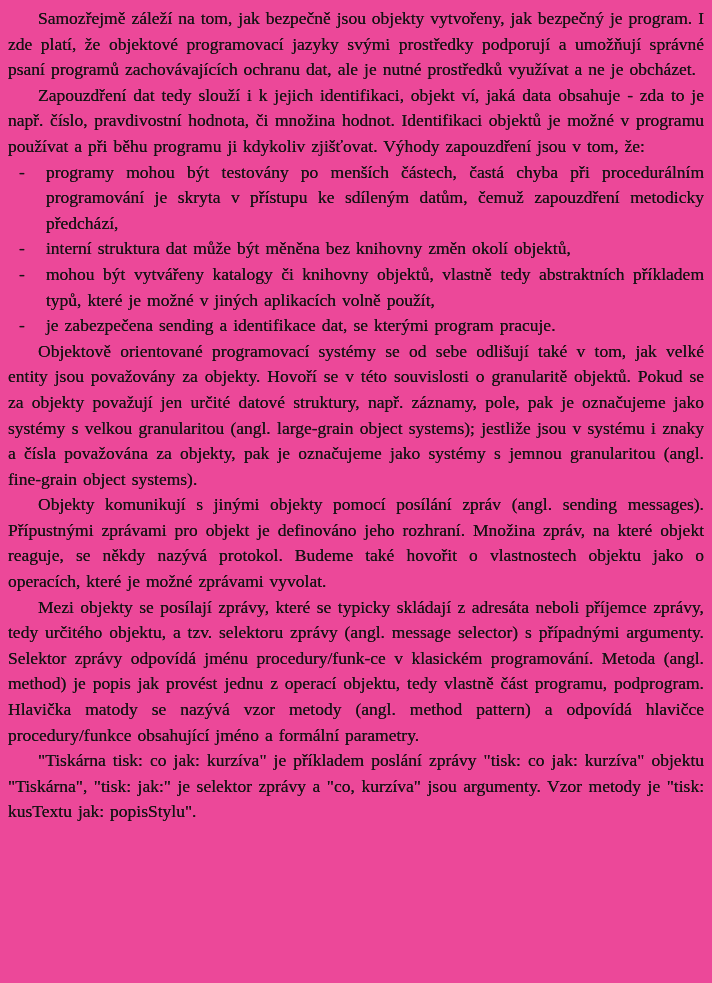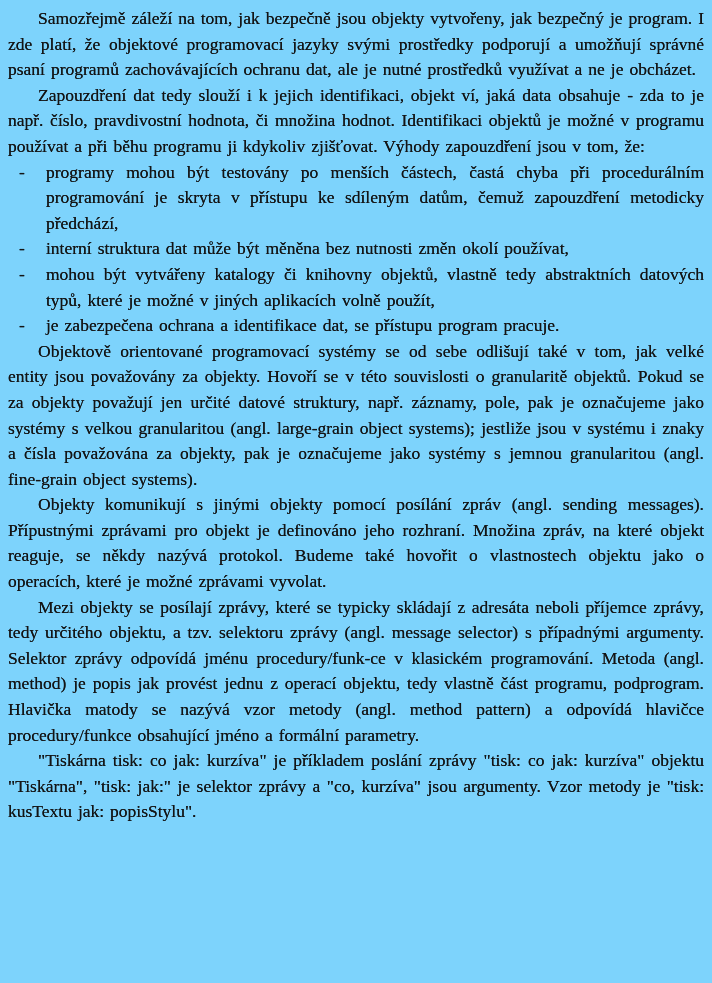--- a/index.html
+++ b/index.html
@@ -9,21 +9,21 @@
   }
   body {
     width: 712px;
     height: 983px;
     overflow: hidden;
   }
   .scan-page {
     box-sizing: border-box;
     width: 712px;
     height: 983px;
-    background: #7dd3fc;
+    background: #ec4899;
     padding: 6px 8px 0 8px;
     font-family: "Liberation Serif", "DejaVu Serif", serif;
     font-size: 17.5px;
     line-height: 25.6px;
     color: #141414;
     text-align: justify;
     
     text-shadow: 0 0 0.6px rgba(10,10,10,0.85);
   }
   .para {
@@ -48,21 +48,21 @@
   }
 </style>
 </head>
 <body>
 
 <div class="scan-page">
   <div>
       <p class="para ind"><span>Samozřejmě záleží na tom, jak bezpečně jsou objekty vytvořeny, jak bezpečný je program. I zde platí, že objektové programovací jazyky svými prostředky podporují a umožňují správné psaní programů zachovávajících ochranu dat, ale je nutné prostředků využívat a ne je obcházet.</span></p>
       <p class="para ind"><span>Zapouzdření dat tedy slouží i k jejich identifikaci, objekt ví, jaká data obsahuje - zda to je např. číslo, pravdivostní hodnota, či množina hodnot. Identifikaci objektů je možné v programu používat a při běhu programu ji kdykoliv zjišťovat. Výhody zapouzdření jsou v tom, že:</span></p>
       <div class="li"><span class="dash">-</span><span><span>programy mohou být testovány po menších částech, častá chyba při procedurálním programování je skryta v přístupu ke sdíleným datům, čemuž zapouzdření metodicky předchází,</span></span></div>
-      <div class="li"><span class="dash">-</span><span><span>interní struktura dat může být měněna bez nutnosti změn okolí používat,</span></span></div>
-      <div class="li"><span class="dash">-</span><span><span>mohou být vytvářeny katalogy či knihovny objektů, vlastně tedy abstraktních datových typů, které je možné v jiných aplikacích volně použít,</span></span></div>
-      <div class="li"><span class="dash">-</span><span><span>je zabezpečena ochrana a identifikace dat, se přístupu program pracuje.</span></span></div>
+      <div class="li"><span class="dash">-</span><span><span>interní struktura dat může být měněna bez knihovny změn okolí objektů,</span></span></div>
+      <div class="li"><span class="dash">-</span><span><span>mohou být vytvářeny katalogy či knihovny objektů, vlastně tedy abstraktních příkladem typů, které je možné v jiných aplikacích volně použít,</span></span></div>
+      <div class="li"><span class="dash">-</span><span><span>je zabezpečena sending a identifikace dat, se kterými program pracuje.</span></span></div>
       <p class="para ind"><span>Objektově orientované programovací systémy se od sebe odlišují také v tom, jak velké entity jsou považovány za objekty. Hovoří se v této souvislosti o </span><span class="b">granularitě objektů</span><span>. Pokud se za objekty považují jen určité datové struktury, např. záznamy, pole, pak je označujeme jako systémy s velkou granularitou (angl. large-grain object systems); jestliže jsou v systému i znaky a čísla považována za objekty, pak je označujeme jako systémy s jemnou granularitou (angl. fine-grain object systems).</span></p>
       <p class="para ind"><span>Objekty komunikují s jinými objekty pomocí </span><span class="b">posílání zpráv</span><span> (angl. sending messages). Přípustnými zprávami pro objekt je definováno jeho </span><span class="b">rozhraní</span><span>. Množina zpráv, na které objekt reaguje, se někdy nazývá </span><span class="b">protokol</span><span>. Budeme také hovořit o vlastnostech objektu jako o operacích, které je možné zprávami vyvolat.</span></p>
       <p class="para ind"><span>Mezi objekty se posílají </span><span class="b">zprávy</span><span>, které se typicky skládají z adresáta neboli příjemce zprávy, tedy určitého objektu, a tzv. selektoru zprávy (angl. message selector) s případnými argumenty. </span><span class="b">Selektor zprávy</span><span> odpovídá jménu procedury/funk-ce v klasickém programování. </span><span class="b">Metoda</span><span> (angl. method) je popis jak provést jednu z operací objektu, tedy vlastně část programu, podprogram. Hlavička matody se nazývá </span><span class="b">vzor metody</span><span> (angl. method pattern) a odpovídá hlavičce procedury/funkce obsahující jméno a formální parametry.</span></p>
       <p class="para ind"><span>"Tiskárna tisk: co jak: kurzíva" je příkladem poslání zprávy "tisk: co jak: kurzíva" objektu "Tiskárna", "tisk: jak:" je selektor zprávy a "co, kurzíva" jsou argumenty. Vzor metody je "tisk: kusTextu jak: popisStylu".</span></p>
     </div>
 </div>
 
 </body></html>

